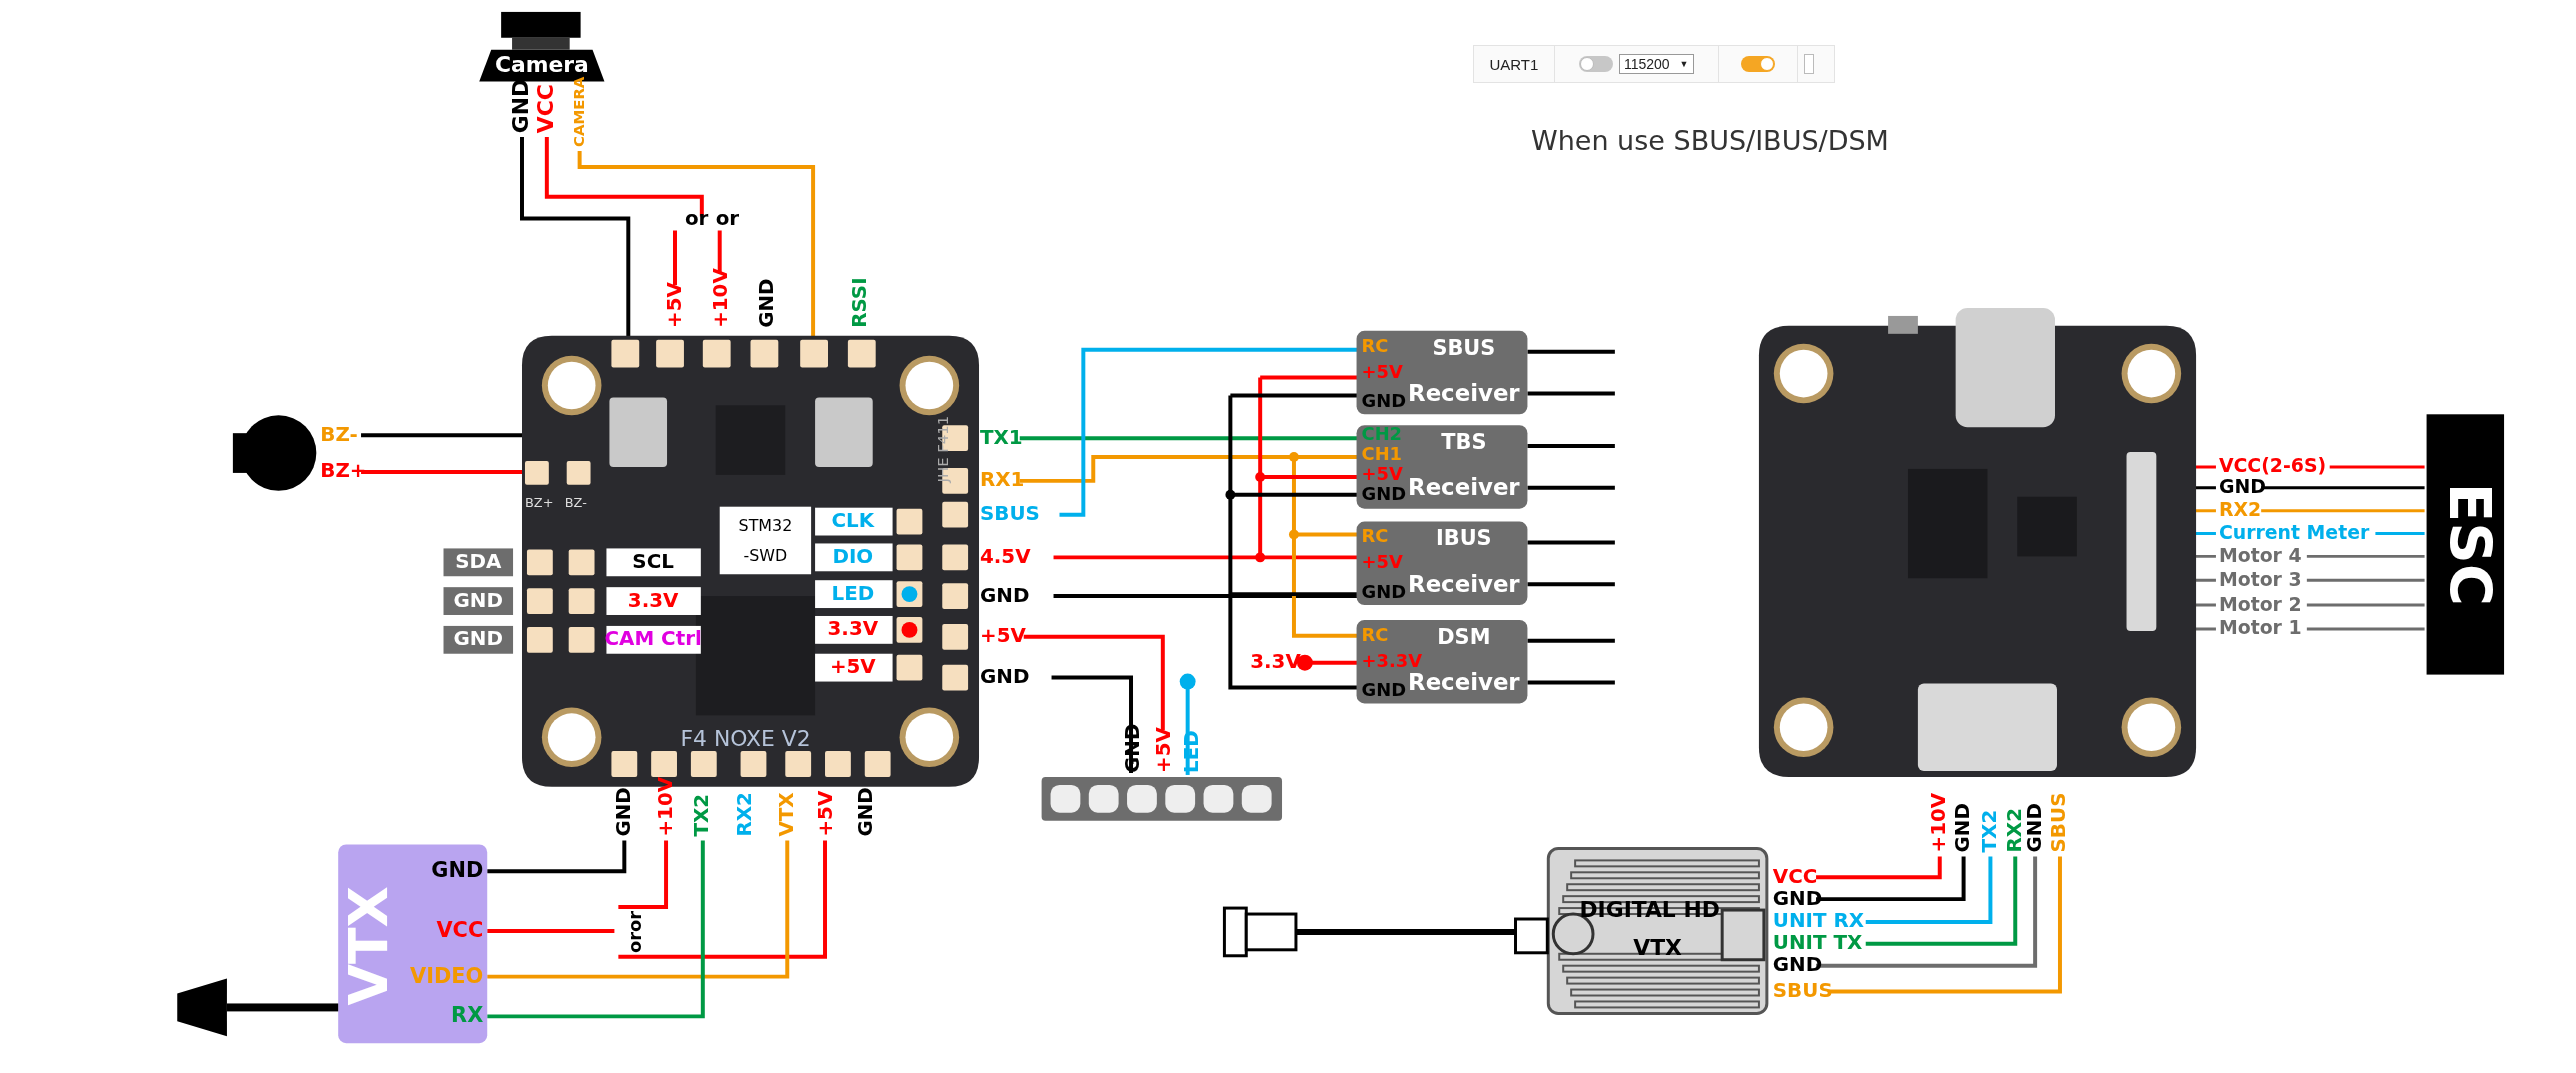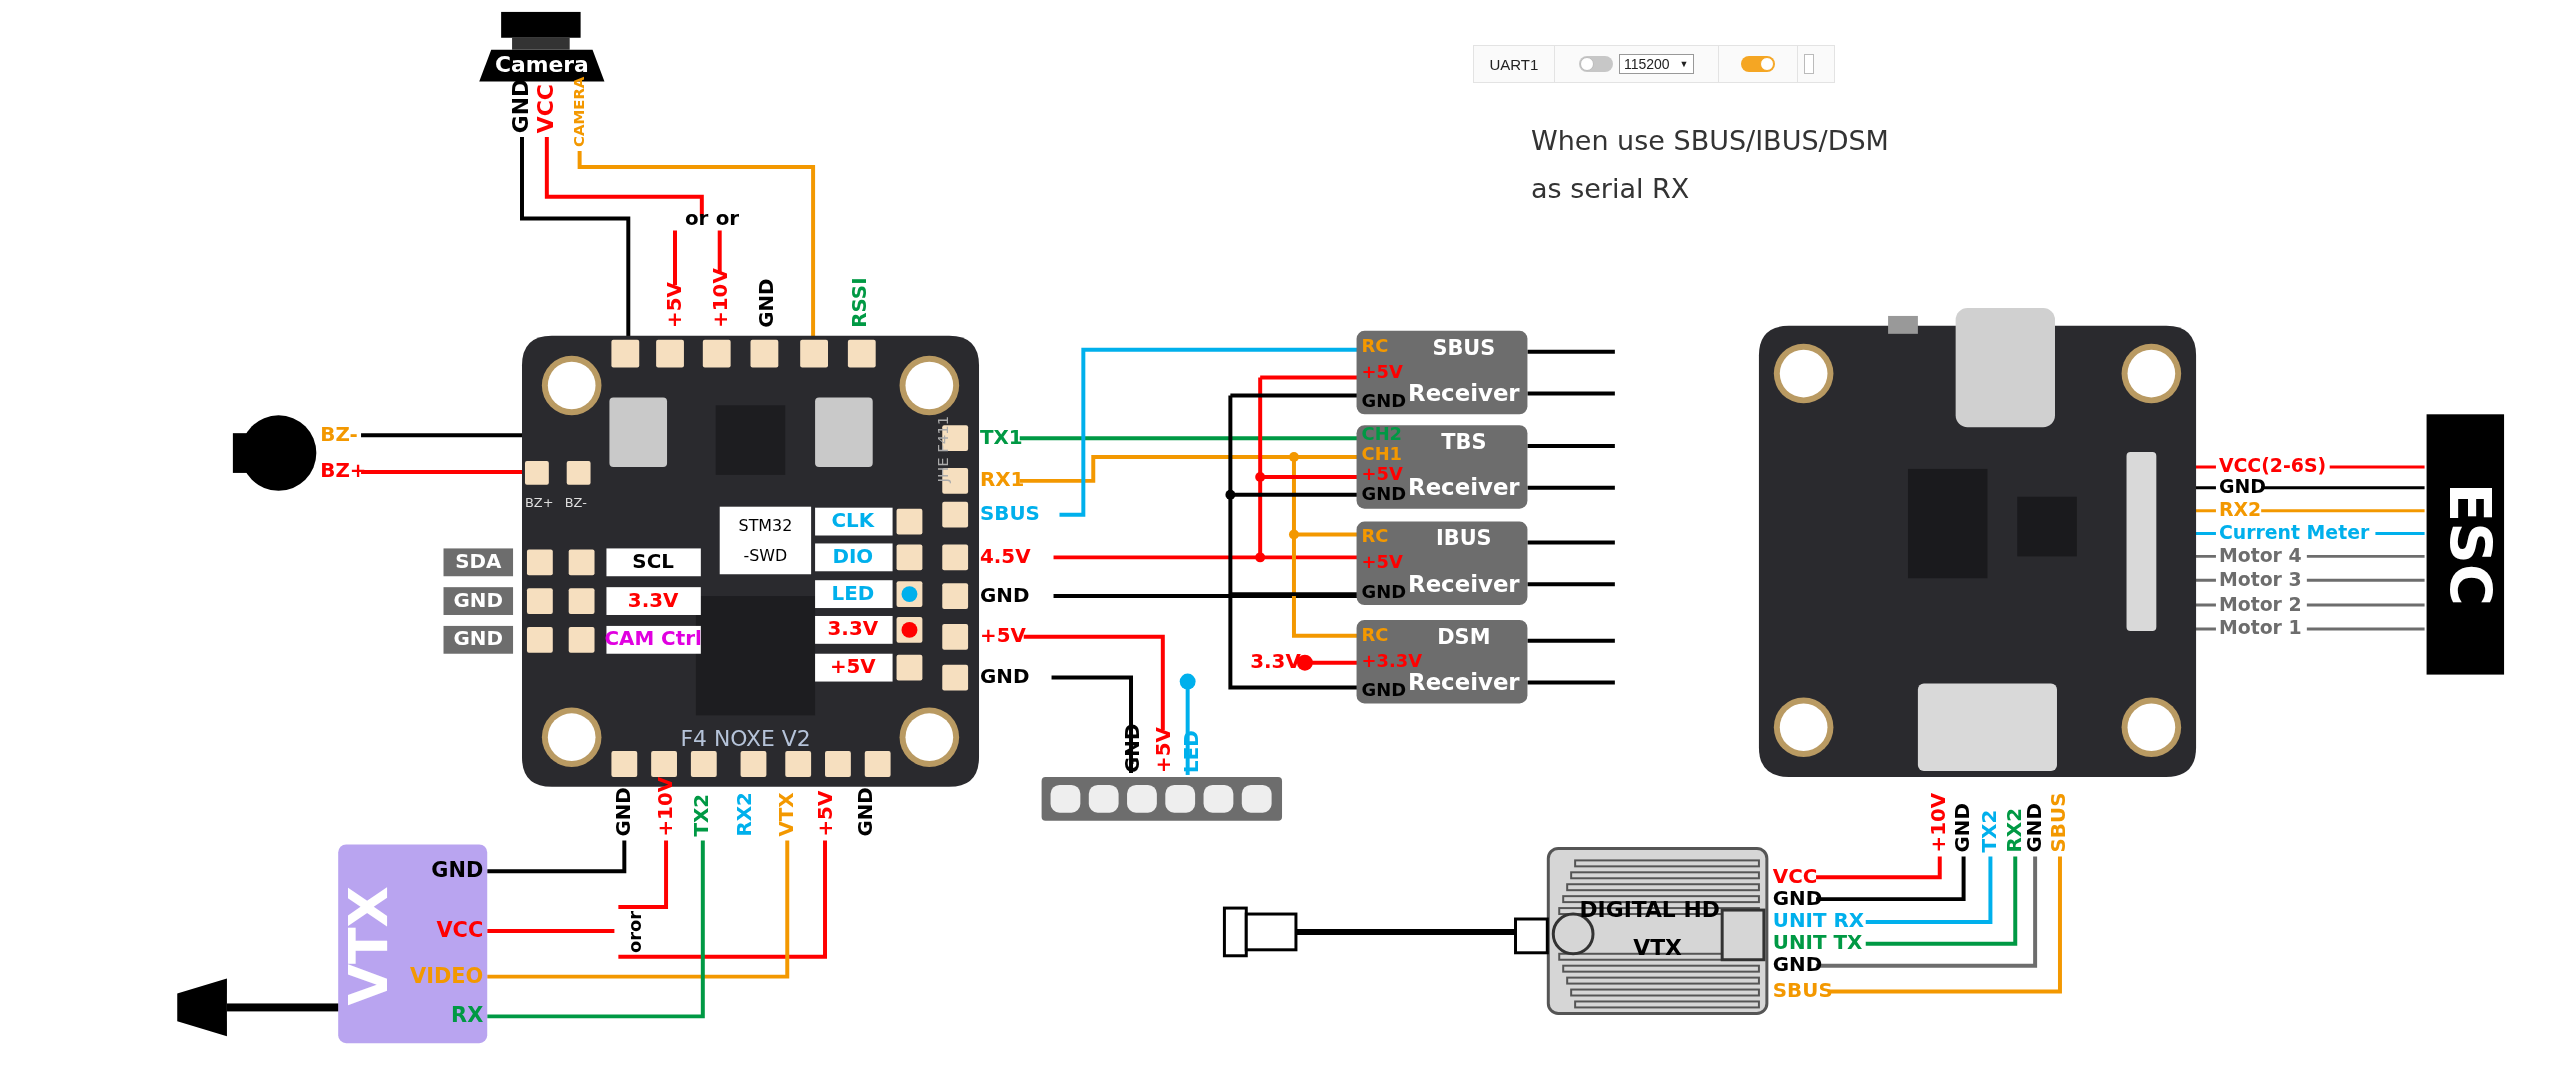--- a/index.html
+++ b/index.html
@@ -49,21 +49,20 @@
         <span class="knob"></span>
       </span>
   </div>
   <div class="uart-cell uart-last">
     <span class="last-box"></span>
   </div>
 </div>
 
 <div class="note">
   <div>When use SBUS/IBUS/DSM</div>
-  <div>as serial RX</div>
 </div>
 
 <svg id="canvas" xmlns="http://www.w3.org/2000/svg" width="2576" height="1073" viewBox="0 0 2592 1080">
   <g id="wires">
       <polyline points="525,138 525,220 632,220 632,345" fill="none" stroke="#000000" stroke-width="4" stroke-linejoin="miter"></polyline>
       <polyline points="550,138 550,198 706,198 706,218" fill="none" stroke="#ff0000" stroke-width="4" stroke-linejoin="miter"></polyline>
       <polyline points="583,152 583,168 818,168 818,345" fill="none" stroke="#f39800" stroke-width="4" stroke-linejoin="miter"></polyline>
       <polyline points="679,232 679,287" fill="none" stroke="#ff0000" stroke-width="4" stroke-linejoin="miter"></polyline>
       <polyline points="724,232 724,275" fill="none" stroke="#ff0000" stroke-width="4" stroke-linejoin="miter"></polyline>
       <polyline points="363,438 585,438 585,480" fill="none" stroke="#000000" stroke-width="4" stroke-linejoin="miter"></polyline>

